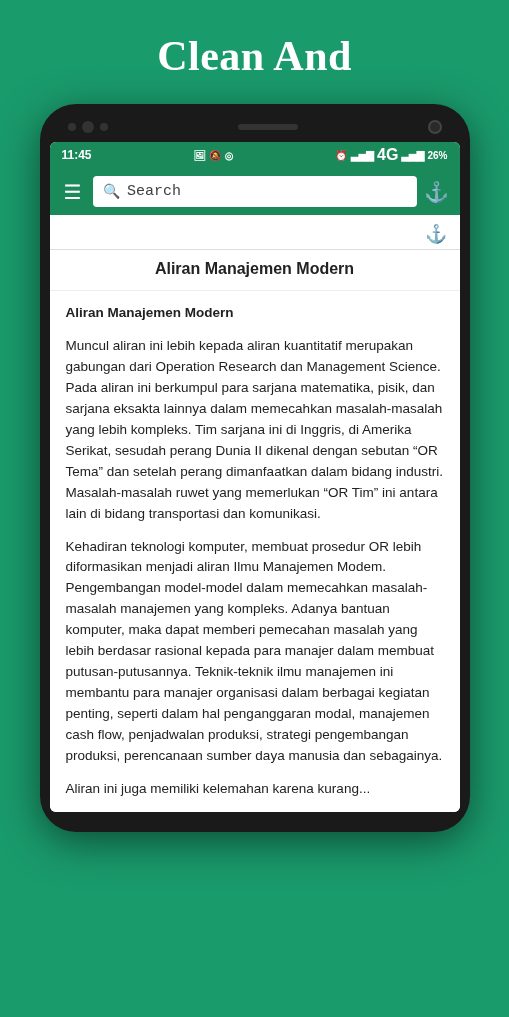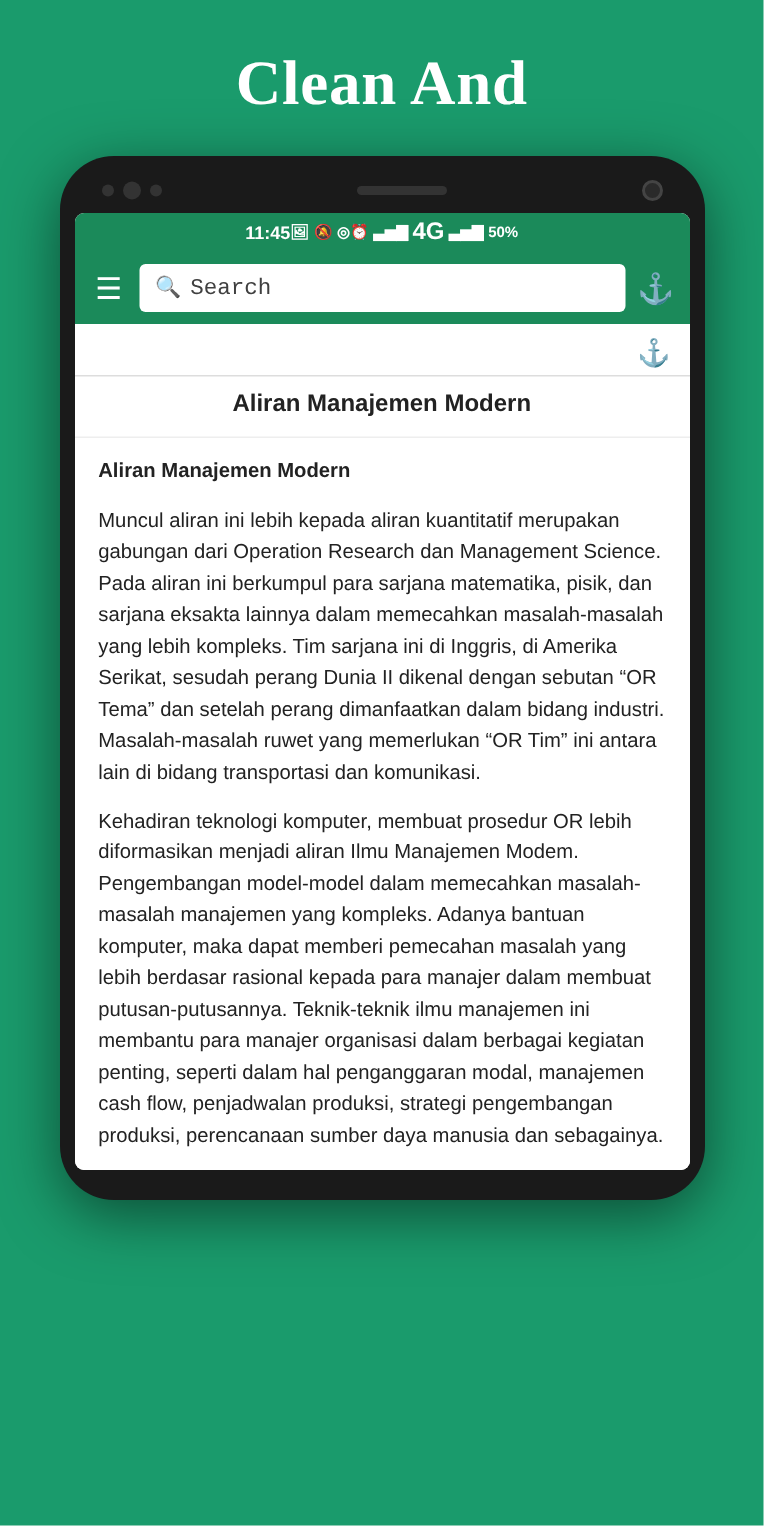--- a/index.html
+++ b/index.html
@@ -96,21 +96,21 @@
       overflow: hidden;
       margin: 0 2px;
     }
 
     
     .status-bar {
       background: #1b8a5a;
       color: white;
       display: flex;
       align-items: center;
-      justify-content: center;
+      justify-content: space-between;
       padding: 4px 12px;
       font-size: 11px;
       font-family: Arial, sans-serif;
       font-weight: 600;
     }
 
     .status-time {
       font-size: 12px;
       font-weight: 700;
     }
@@ -248,21 +248,21 @@
         <div class="status-icons">
           <span>🖼</span>
           <span>🔕</span>
           <span>◎</span>
         </div>
         <div class="status-right">
           <span style="font-size:10px;">⏰</span>
           <span style="font-size:10px;">▃▅▇</span>
           <span style="font-size:16px;">4G</span>
           <span style="font-size:10px;">▃▅▇</span>
-          <span style="font-size:10px;">50%</span>
+          <span style="font-size:10px;">26%</span>
         </div>
       </div>
 
       <div class="app-bar">
         <div class="menu-icon">☰</div>
         <div class="search-box">
           <span class="search-icon-svg">🔍</span>
           <span class="search-placeholder">Search</span>
         </div>
         <div class="bookmark-icon-white">⚓</div>
@@ -270,17 +270,18 @@
 
       <div class="content-area">
         <div class="content-top-bar">
           <span class="bookmark-outline">⚓</span>
         </div>
         <div class="article-title">Aliran Manajemen Modern</div>
         <div class="article-body">
           <p><span class="bold-title">Aliran Manajemen Modern</span></p>
           <p>Muncul aliran ini lebih kepada aliran kuantitatif merupakan gabungan dari Operation Research dan Management Science. Pada aliran ini berkumpul para sarjana matematika, pisik, dan sarjana eksakta lainnya dalam memecahkan masalah-masalah yang lebih kompleks. Tim sarjana ini di Inggris, di Amerika Serikat, sesudah perang Dunia II dikenal dengan sebutan “OR Tema” dan setelah perang dimanfaatkan dalam bidang industri. Masalah-masalah ruwet yang memerlukan “OR Tim” ini antara lain di bidang transportasi dan komunikasi.</p>
           <p>Kehadiran teknologi komputer, membuat prosedur OR lebih diformasikan menjadi aliran Ilmu Manajemen Modem. Pengembangan model-model dalam memecahkan masalah-masalah manajemen yang kompleks. Adanya bantuan komputer, maka dapat memberi pemecahan masalah yang lebih berdasar rasional kepada para manajer dalam membuat putusan-putusannya. Teknik-teknik ilmu manajemen ini membantu para manajer organisasi dalam berbagai kegiatan penting, seperti dalam hal penganggaran modal, manajemen cash flow, penjadwalan produksi, strategi pengembangan produksi, perencanaan sumber daya manusia dan sebagainya.</p>
+          <p>Aliran ini juga memiliki kelemahan karena kurang...</p>
         </div>
       </div>
     </div>
   </div>
 </div>
 
 </body></html>

